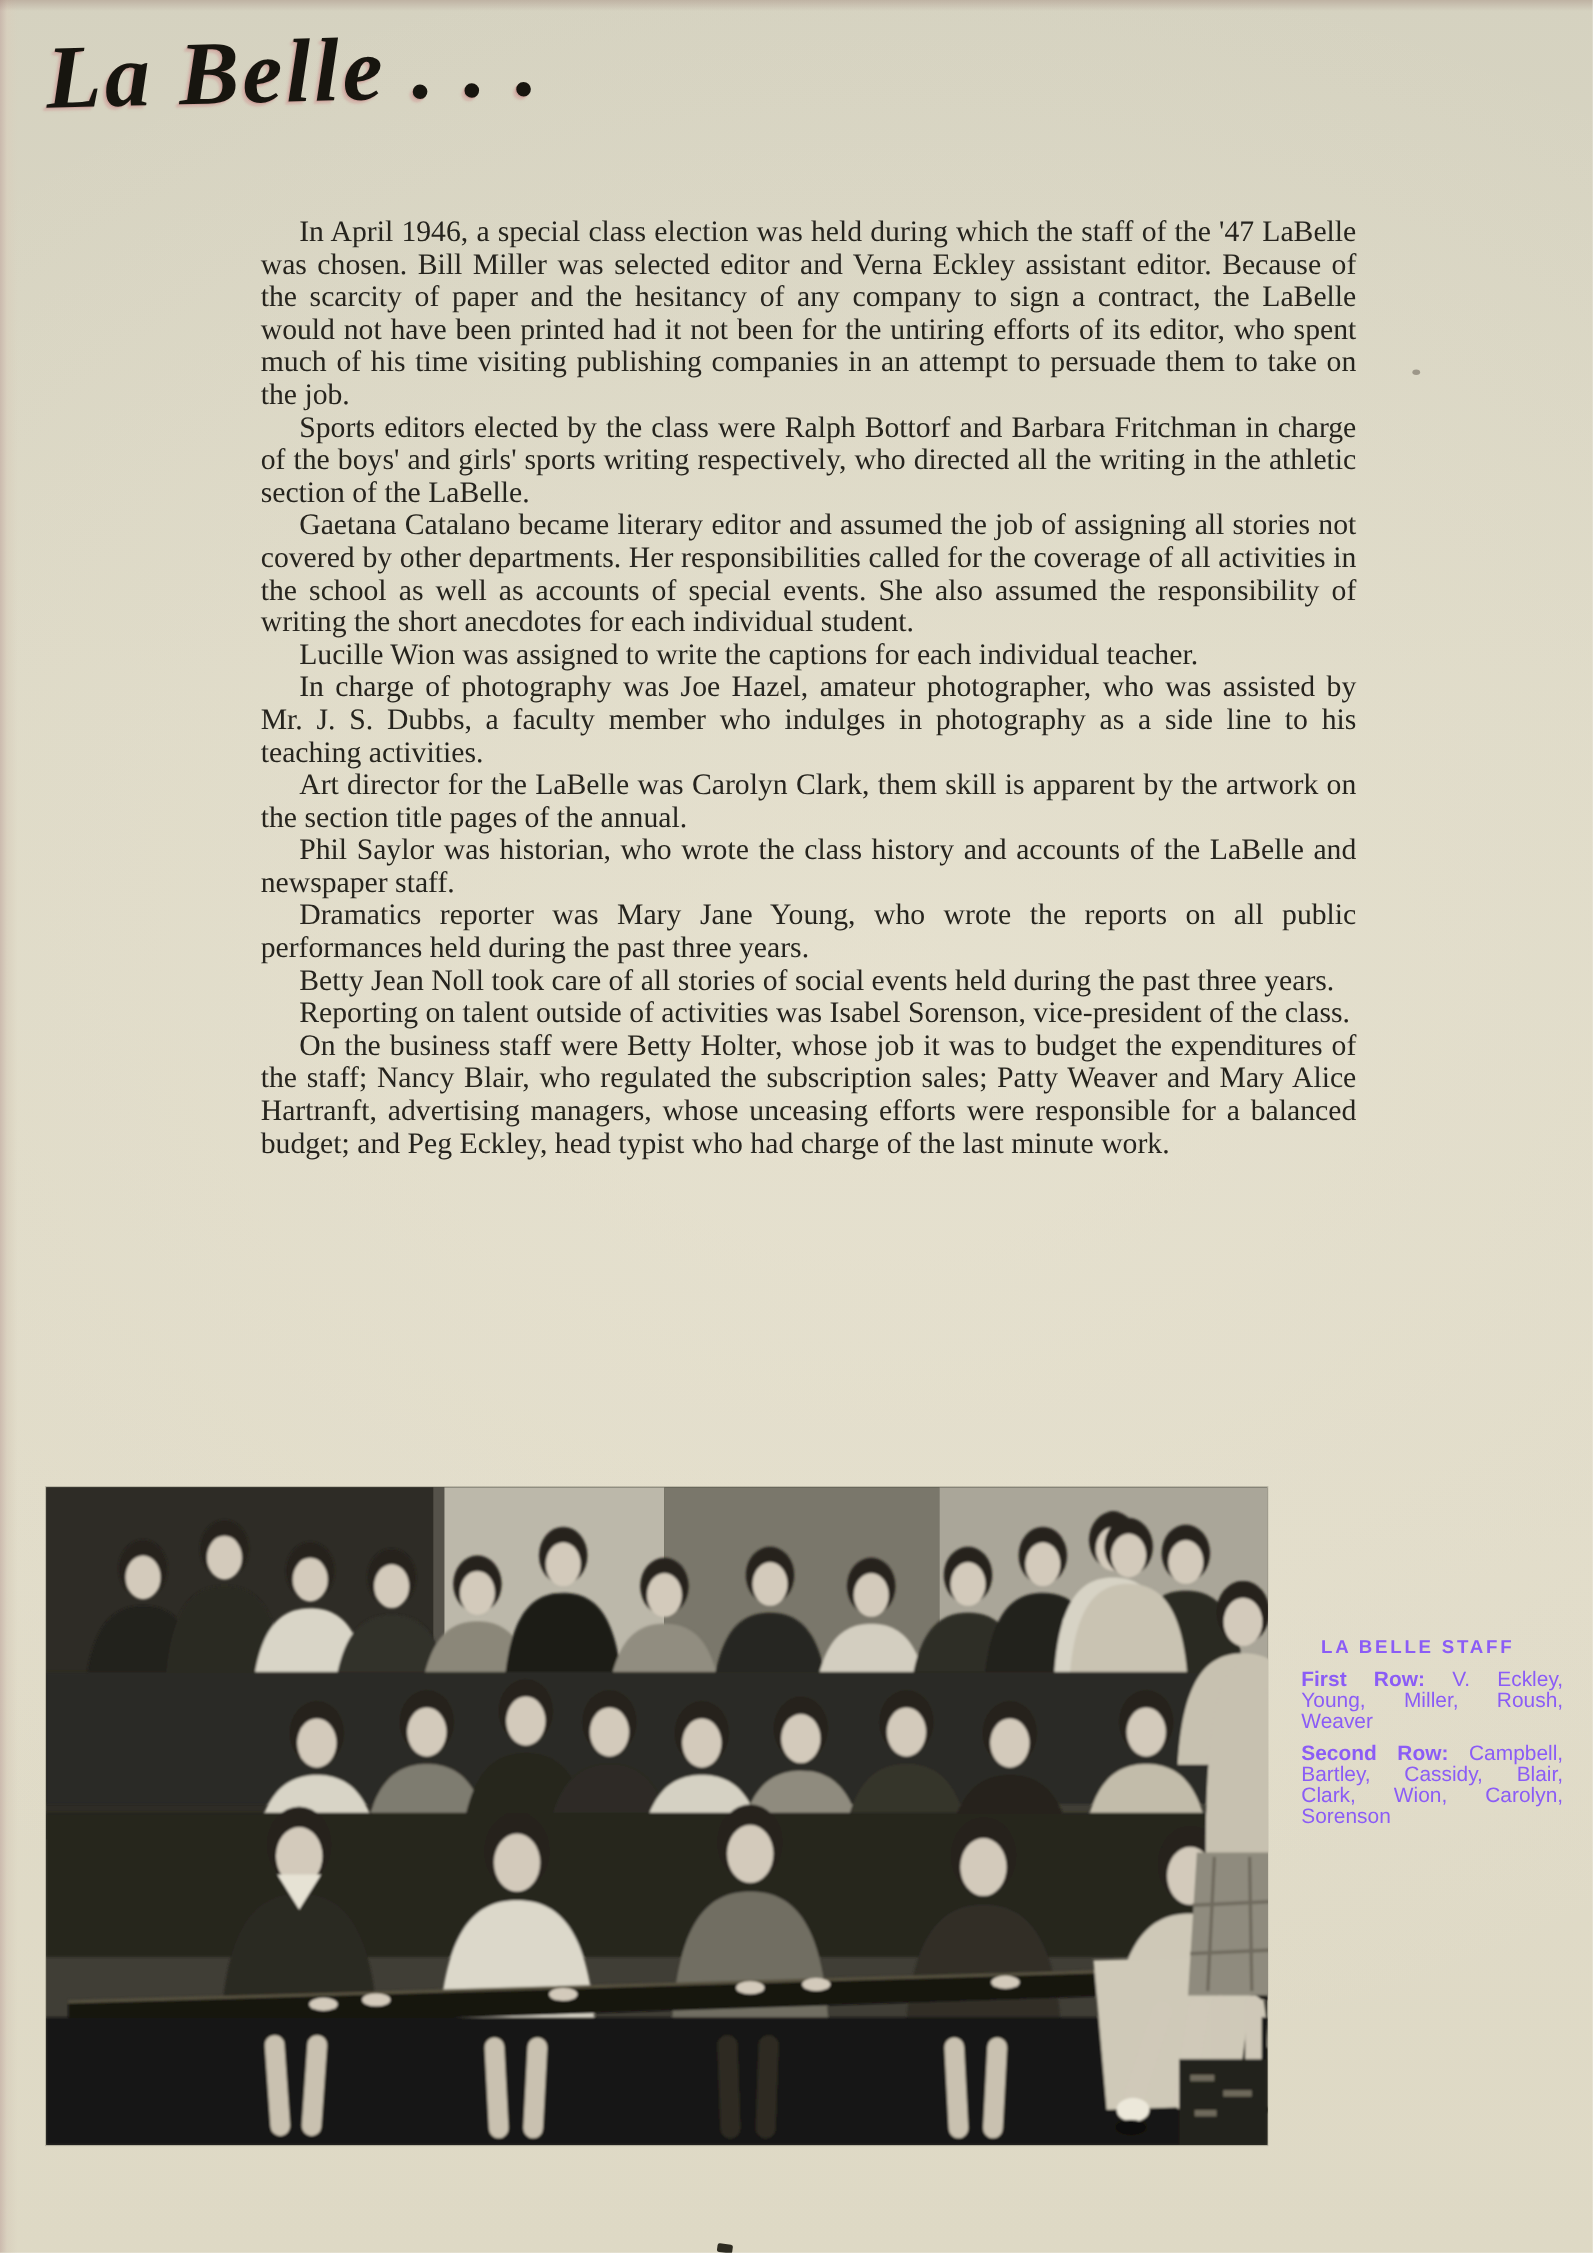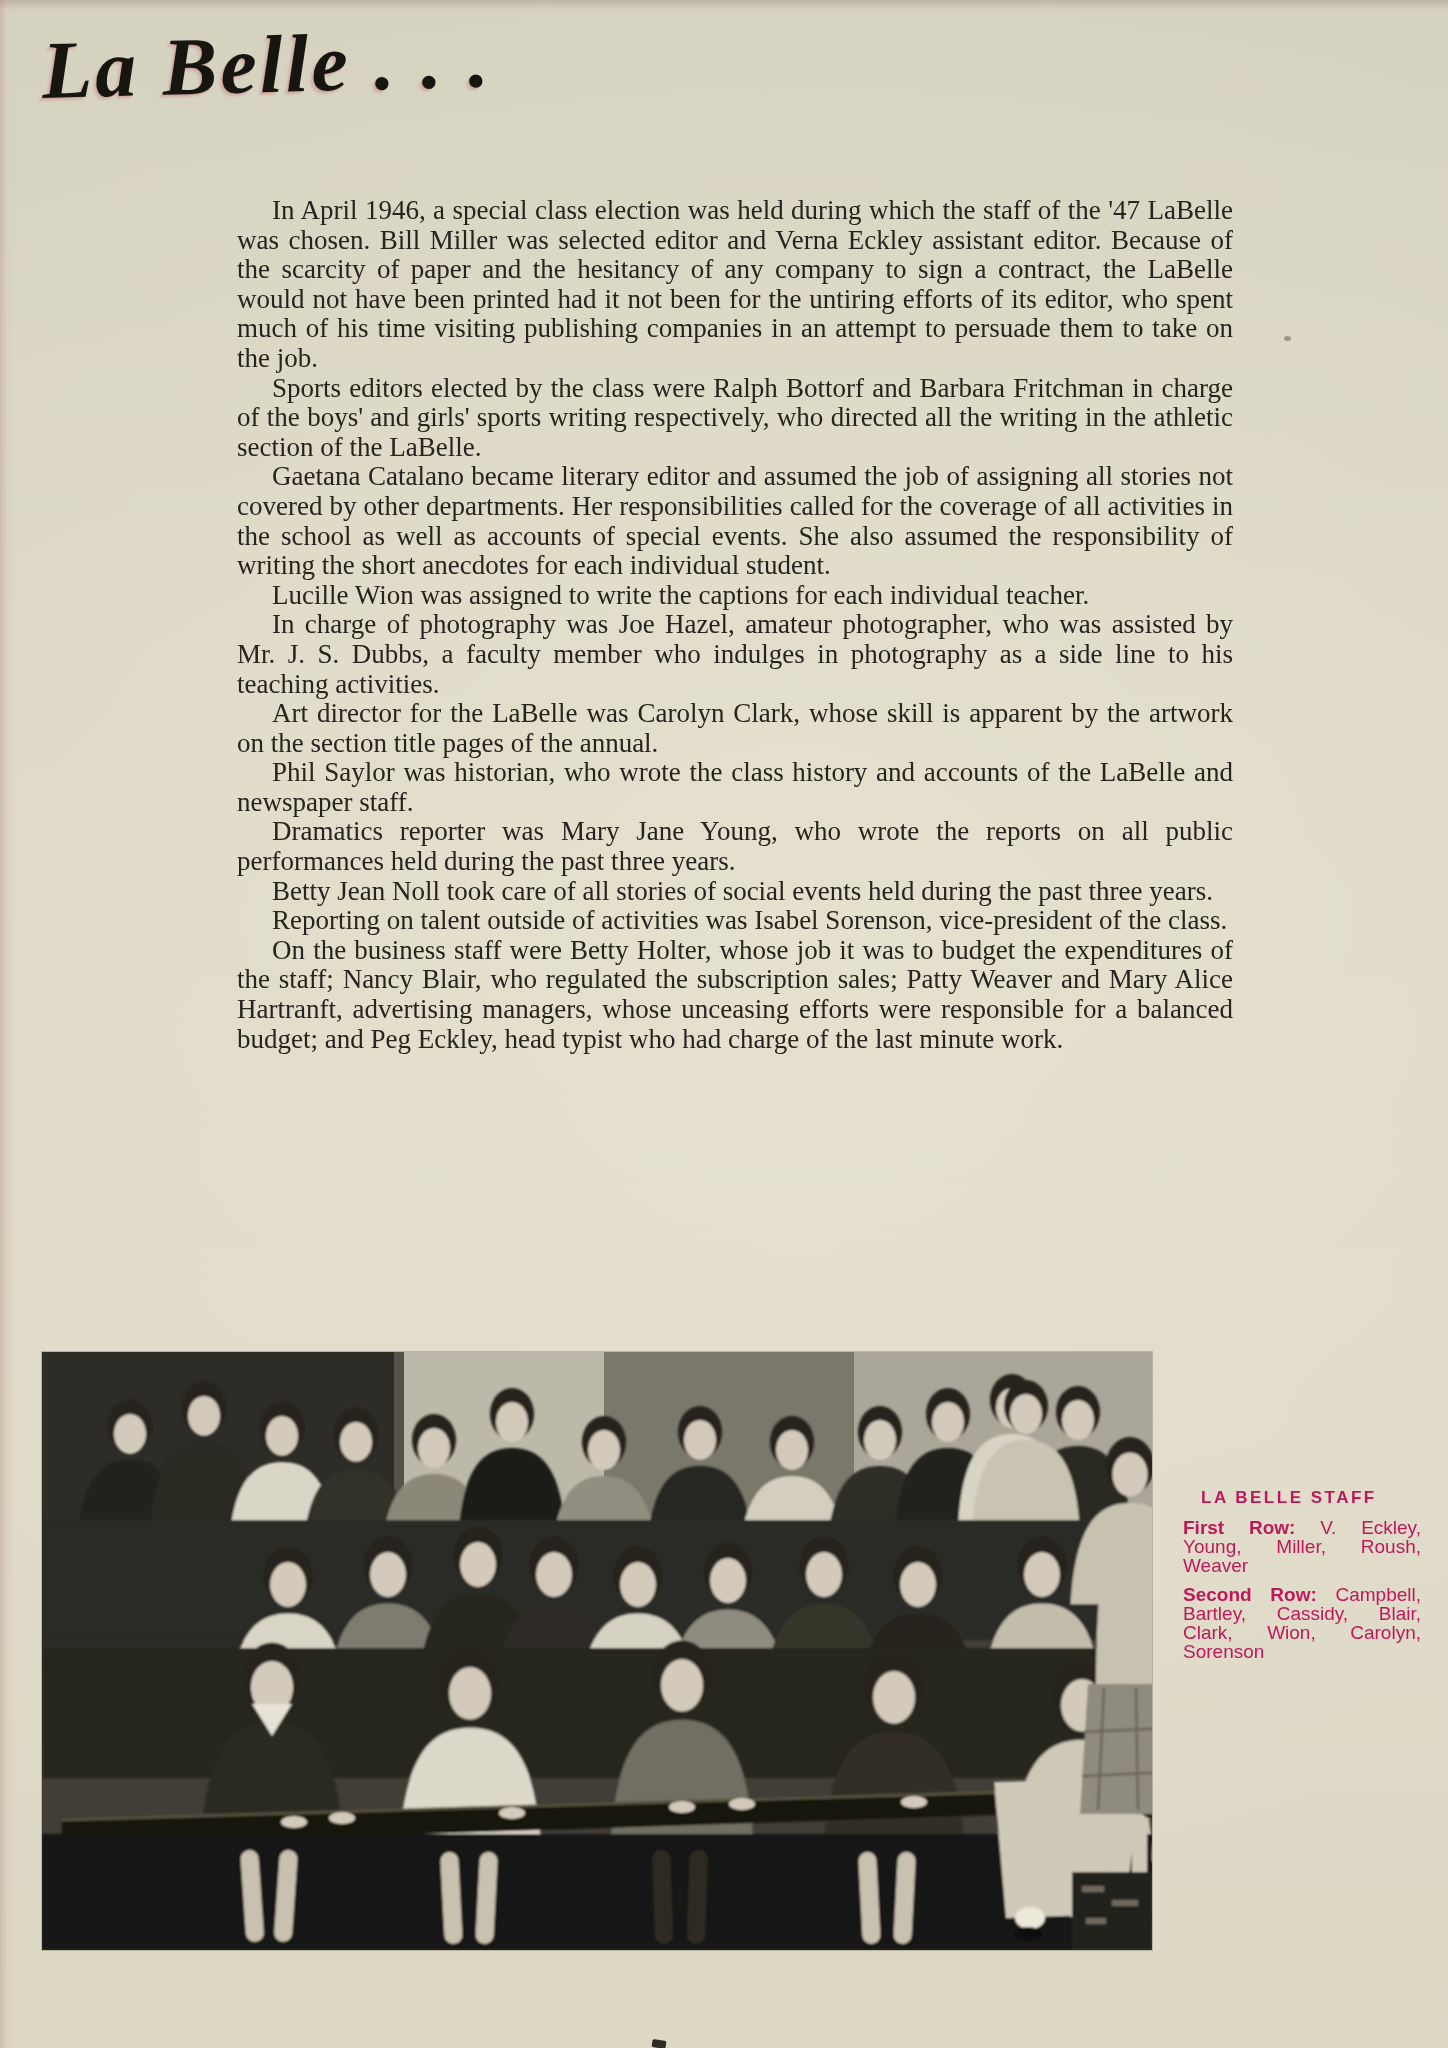--- a/index.html
+++ b/index.html
@@ -38,21 +38,21 @@
   
   .photo{
     position:absolute;left:42px;top:1352px;width:1110px;height:598px;margin:0;
     background:#57554b;box-shadow:0 0 0 1px rgba(60,58,48,.25);
   }
   .photo svg{display:block;width:1110px;height:598px;}
 
   
   .caption{
     position:absolute;left:1183px;top:1488px;width:238px;
-    font-family:"Liberation Sans", sans-serif;color:#be185d;
+    font-family:"Liberation Sans", sans-serif;color:#8b5cf6;
   }
   .caption h2{
     margin:0 0 10px 18px;font-size:17px;font-weight:700;letter-spacing:2.5px;
     white-space:nowrap;
   }
   .caption p{margin:0 0 10px 0;font-size:19px;line-height:19px;text-align:justify;}
   .caption strong{font-weight:700;}
 
   
   .speck-a{position:absolute;left:652px;top:2040px;width:14px;height:8px;background:#2e2c22;
@@ -67,21 +67,21 @@
 <div class="edge-top"></div>
 
 <h1 class="title">La Belle . . .</h1>
 
 <main class="article">
   <p>In April 1946, a special class election was held during which the staff of the '47 LaBelle was chosen. Bill Miller was selected editor and Verna Eckley assistant editor. Because of the scarcity of paper and the hesitancy of any company to sign a contract, the LaBelle would not have been printed had it not been for the untiring efforts of its editor, who spent much of his time visiting publishing companies in an attempt to persuade them to take on the job.</p>
   <p>Sports editors elected by the class were Ralph Bottorf and Barbara Fritchman in charge of the boys' and girls' sports writing respectively, who directed all the writing in the athletic section of the LaBelle.</p>
   <p>Gaetana Catalano became literary editor and assumed the job of assigning all stories not covered by other departments. Her responsibilities called for the coverage of all activities in the school as well as accounts of special events. She also assumed the responsibility of writing the short anecdotes for each individual student.</p>
   <p>Lucille Wion was assigned to write the captions for each individual teacher.</p>
   <p>In charge of photography was Joe Hazel, amateur photographer, who was assisted by Mr. J. S. Dubbs, a faculty member who indulges in photography as a side line to his teaching activities.</p>
-  <p>Art director for the LaBelle was Carolyn Clark, whose skill is apparent by the artwork on the section title pages of the annual.</p>
+  <p>Art director for the LaBelle was Carolyn Clark, them skill is apparent by the artwork on the section title pages of the annual.</p>
   <p>Phil Saylor was historian, who wrote the class history and accounts of the LaBelle and newspaper staff.</p>
   <p>Dramatics reporter was Mary Jane Young, who wrote the reports on all public performances held during the past three years.</p>
   <p>Betty Jean Noll took care of all stories of social events held during the past three years.</p>
   <p>Reporting on talent outside of activities was Isabel Sorenson, vice-president of the class.</p>
   <p>On the business staff were Betty Holter, whose job it was to budget the expenditures of the staff; Nancy Blair, who regulated the subscription sales; Patty Weaver and Mary Alice Hartranft, advertising managers, whose unceasing efforts were responsible for a balanced budget; and Peg Eckley, head typist who had charge of the last minute work.</p>
 </main>
 
 <figure class="photo">
   <svg viewBox="0 0 1110 598" role="img">
     <defs>

